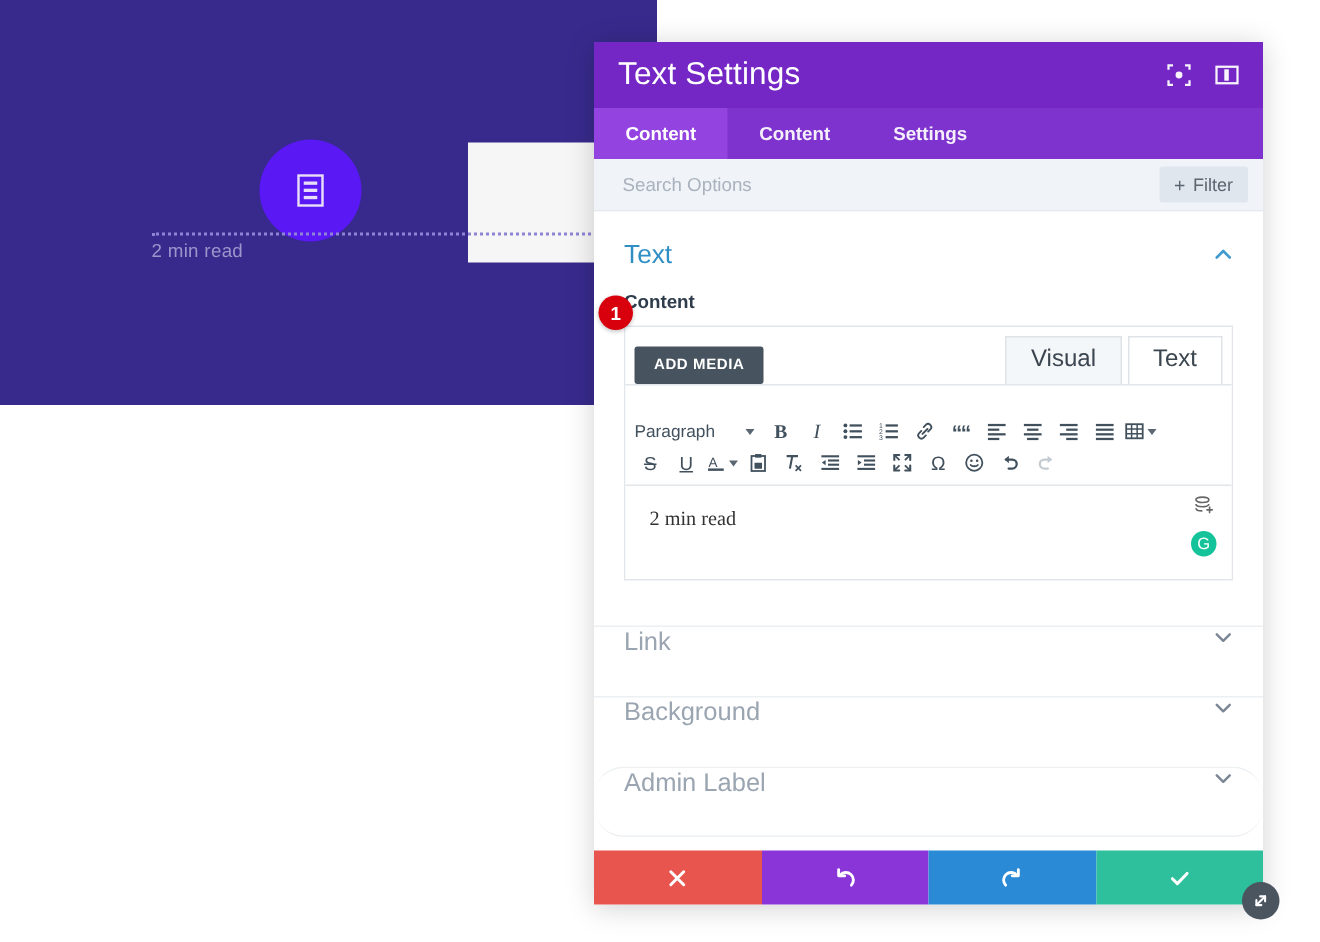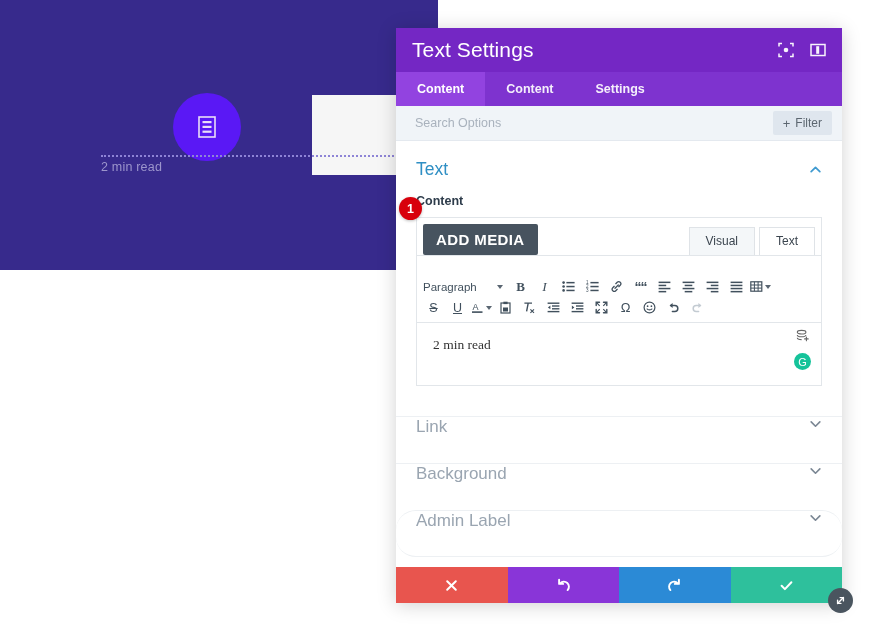--- a/index.html
+++ b/index.html
@@ -98,26 +98,26 @@
     font-size: 12.5px; font-weight: bold; color: #2e3c4b; margin-bottom: 9px;
   }
   .editor-wrap { border: 1px solid #e2e6ea; background: #fff; }
   .editor-top {
     display: flex; align-items: flex-end; justify-content: space-between;
     padding: 6px 6px 0 6px; background: #fff;
   }
   .add-media-btn {
     background: #47535f; color: #fff; border: none; border-radius: 2px;
     font-family: "Liberation Sans", sans-serif;
-    font-size: 15px; font-weight: bold; letter-spacing: .4px;
+    font-size: 10px; font-weight: bold; letter-spacing: .4px;
     padding: 7px 13px; cursor: pointer;
   }
   .ed-tabs { display: flex; gap: 0; }
   .ed-tab {
-    font-size: 12px; color: #3b454f; padding: 6px 16px 7px 16px;
+    font-size: 16px; color: #3b454f; padding: 6px 16px 7px 16px;
     border: 1px solid #dfe3e7; border-bottom: none; cursor: pointer;
     background: #fff; margin-left: 4px;
   }
   .ed-tab.active { background: #f4f7f9; border-color: #dfe3e7; }
 
   .toolbar {
     border-top: 1px solid #e2e6ea; border-bottom: 1px solid #e2e6ea;
     background: #fff; padding: 20px 6px 4px 6px;
   }
   .tb-row { display: flex; align-items: center; height: 21px; }

